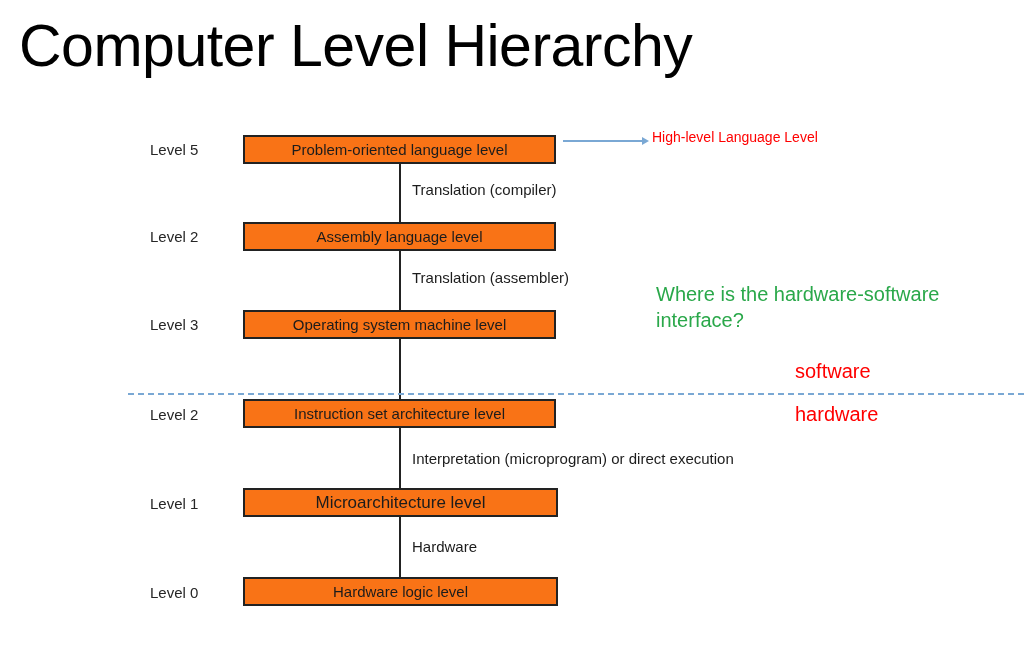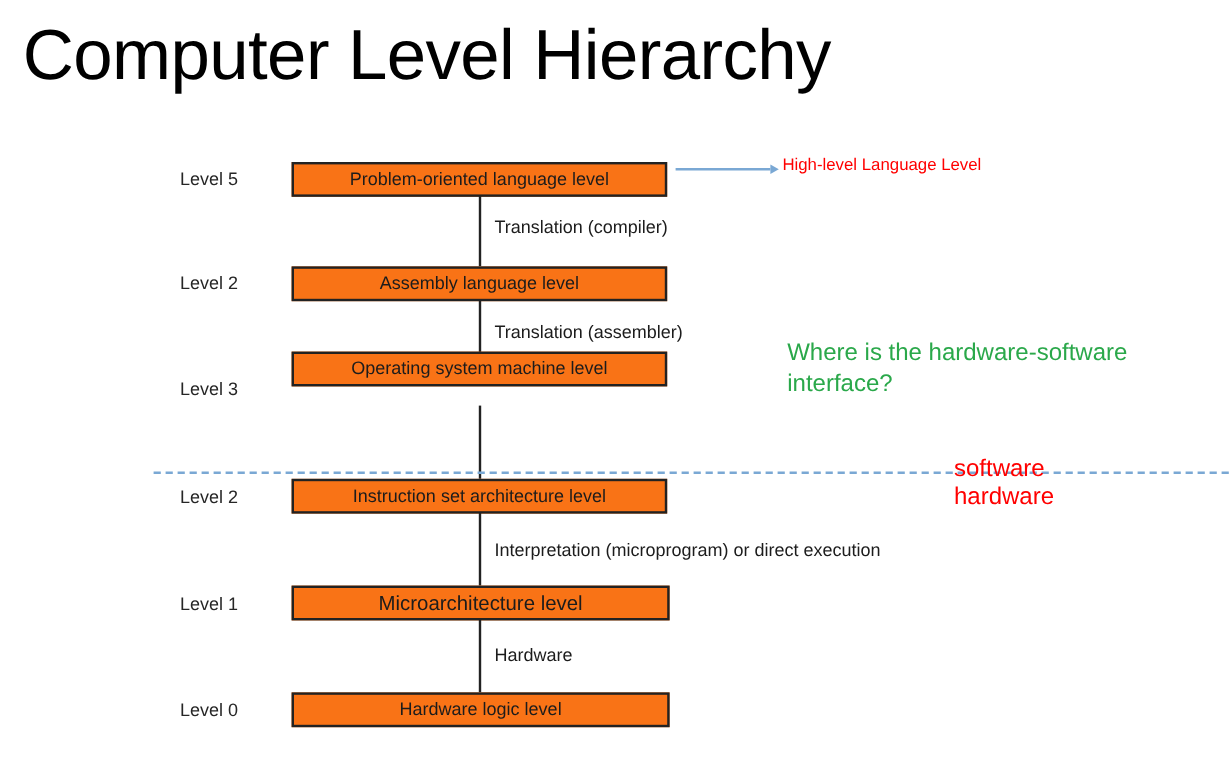--- a/index.html
+++ b/index.html
@@ -104,21 +104,21 @@
     color: #ff0000;
     white-space: nowrap;
   }
   #anno-high-level-language {
     left: 652px;
     top: 129px;
     font-size: 14px;
   }
   #anno-software {
     left: 795px;
-    top: 380px;
+    top: 360px;
     font-size: 20px;
   }
   #anno-hardware {
     left: 795px;
     top: 403px;
     font-size: 20px;
   }
 
   #anno-hw-sw-question {
     position: absolute;
@@ -153,21 +153,21 @@
   <div class="connector" style="top:163px; height:59px;"></div>
   <div class="edge-label" style="top:181px;">Translation (compiler)</div>
 
   <div class="level-label" style="top:228px;">Level 2</div>
   <div class="level-box" style="top:222px;">Assembly language level</div>
 
   <div class="connector" style="top:250px; height:60px;"></div>
   <div class="edge-label" style="top:269px;">Translation (assembler)</div>
 
   <div class="level-label" style="top:316px;">Level 3</div>
-  <div class="level-box" style="top:293px;">Operating system machine level</div>
+  <div class="level-box" style="top:310px;">Operating system machine level</div>
 
   <div class="connector" style="top:338px; height:61px;"></div>
 
   <div class="level-label" style="top:406px;">Level 2</div>
   <div class="level-box" style="top:399px;text-align:right;">Instruction set architecture level</div>
 
   <div class="connector" style="top:427px; height:61px;"></div>
   <div class="edge-label" style="top:450px;">Interpretation (microprogram) or direct execution</div>
 
   <div class="level-label" style="top:495px;">Level 1</div>

